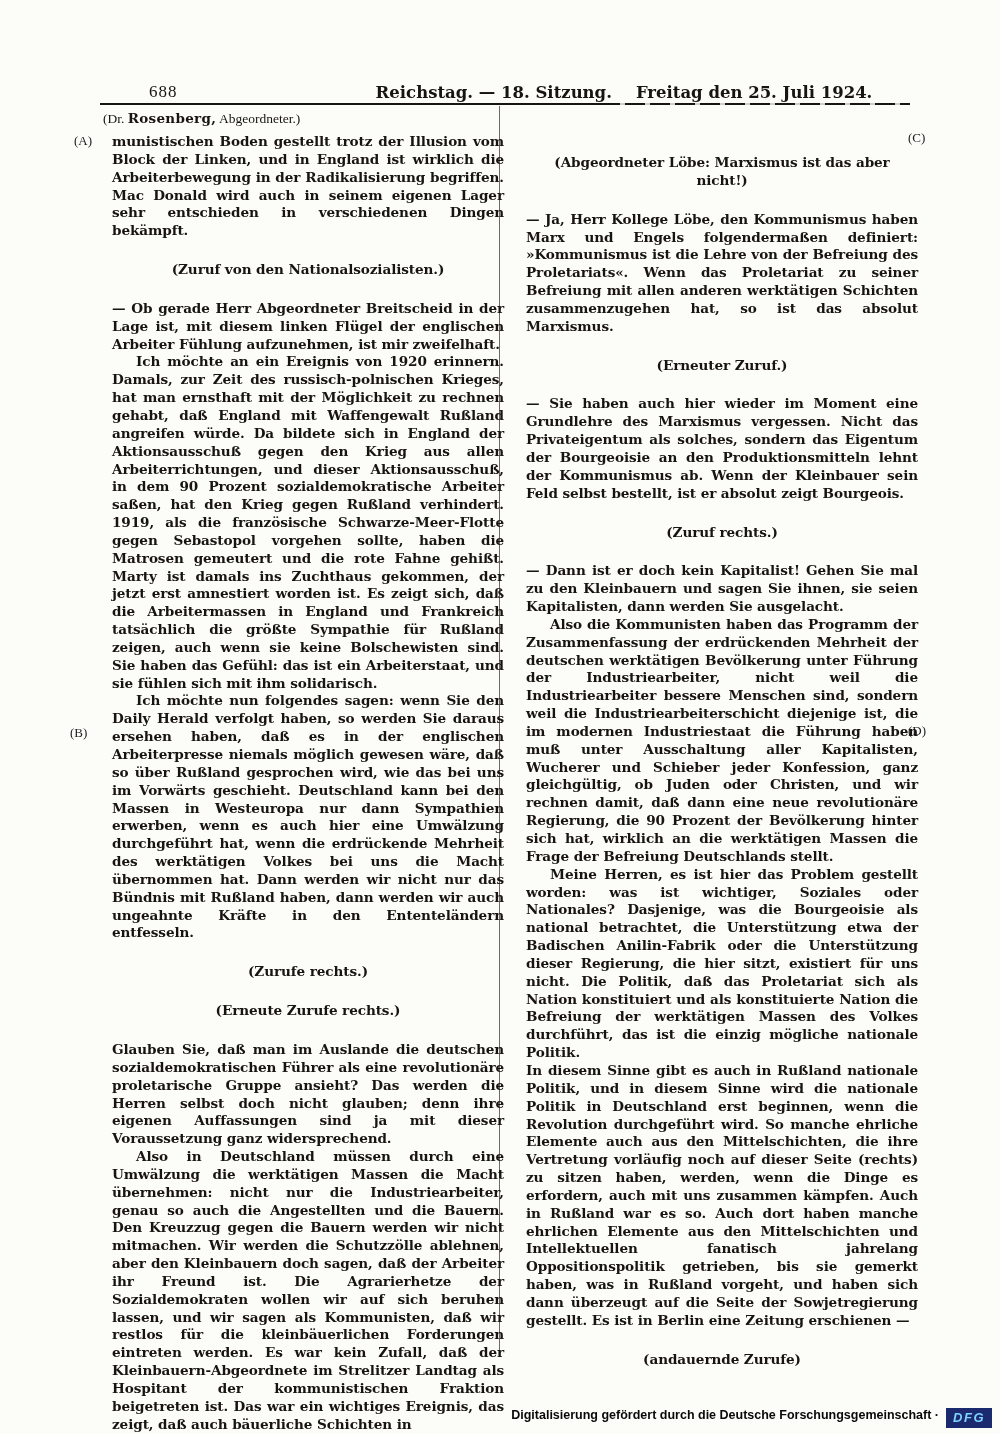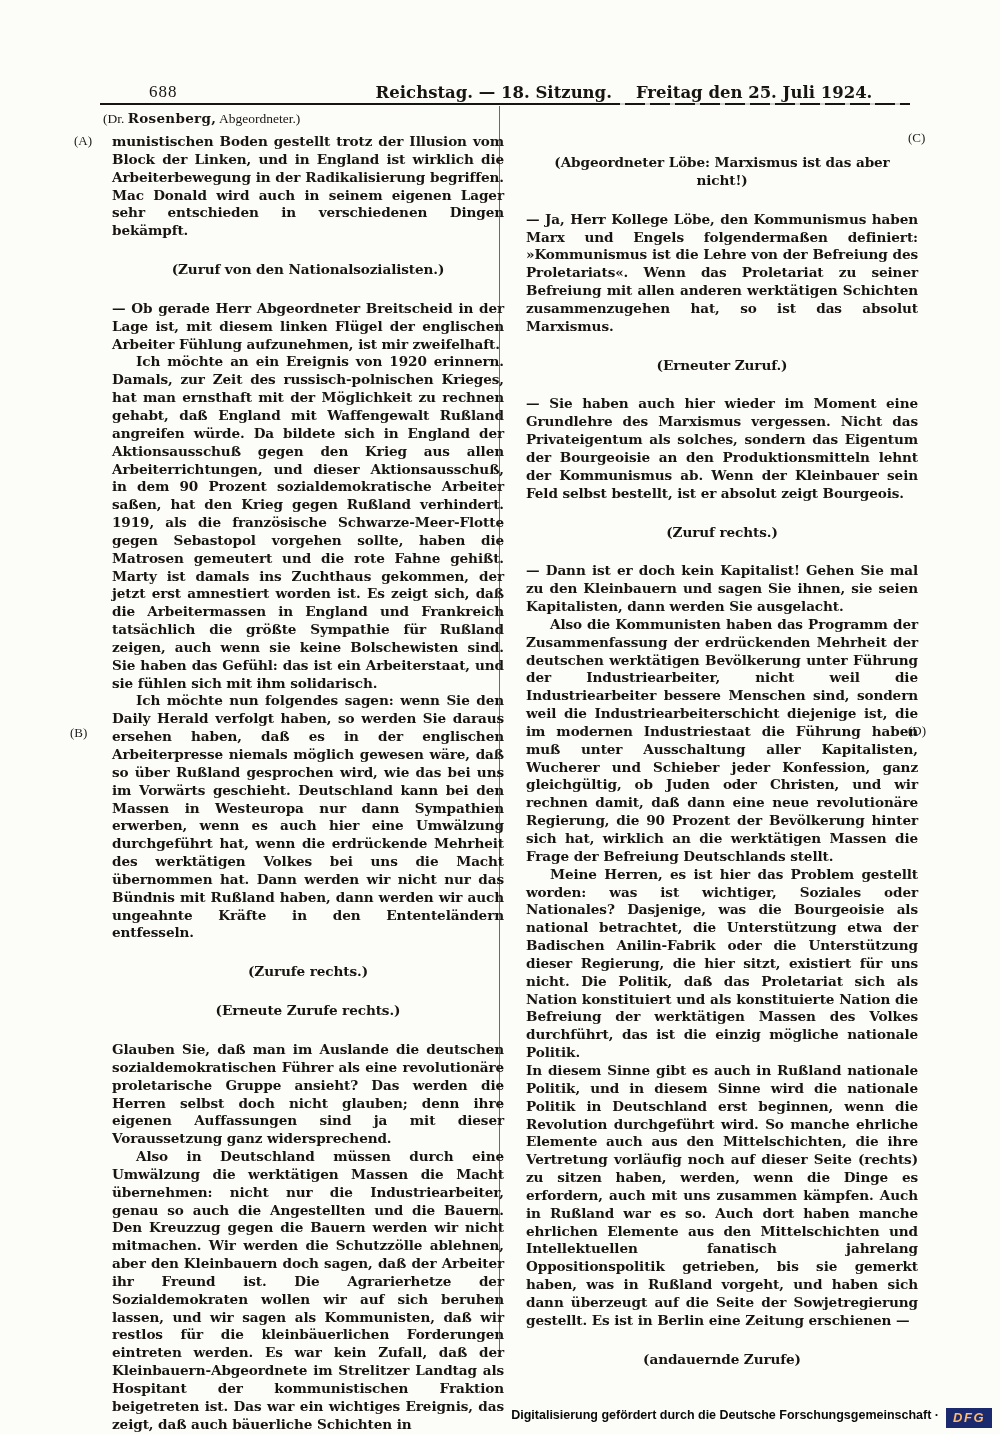--- a/index.html
+++ b/index.html
@@ -59,21 +59,21 @@
     text-indent:0;
   }
   .footer {
     position:absolute; right:8px; bottom:6px;
     display:flex; align-items:flex-start; gap:7px;
     font-family:"Liberation Sans", sans-serif; font-weight:bold;
     font-size:12.5px; color:#090909; white-space:nowrap;margin-top:8px;
   }
   .dfg-logo {
     display:inline-block;
-    background:#1b2a6e; color:#fdba74;
+    background:#1b2a6e; color:#7dd3fc;
     font-style:italic; font-weight:bold; font-size:13px;
     padding:2px 7px 3px 7px; letter-spacing:1.5px;
   }
 </style>
 </head>
 <body>
 
 <div class="page">
 
   <div class="header">

